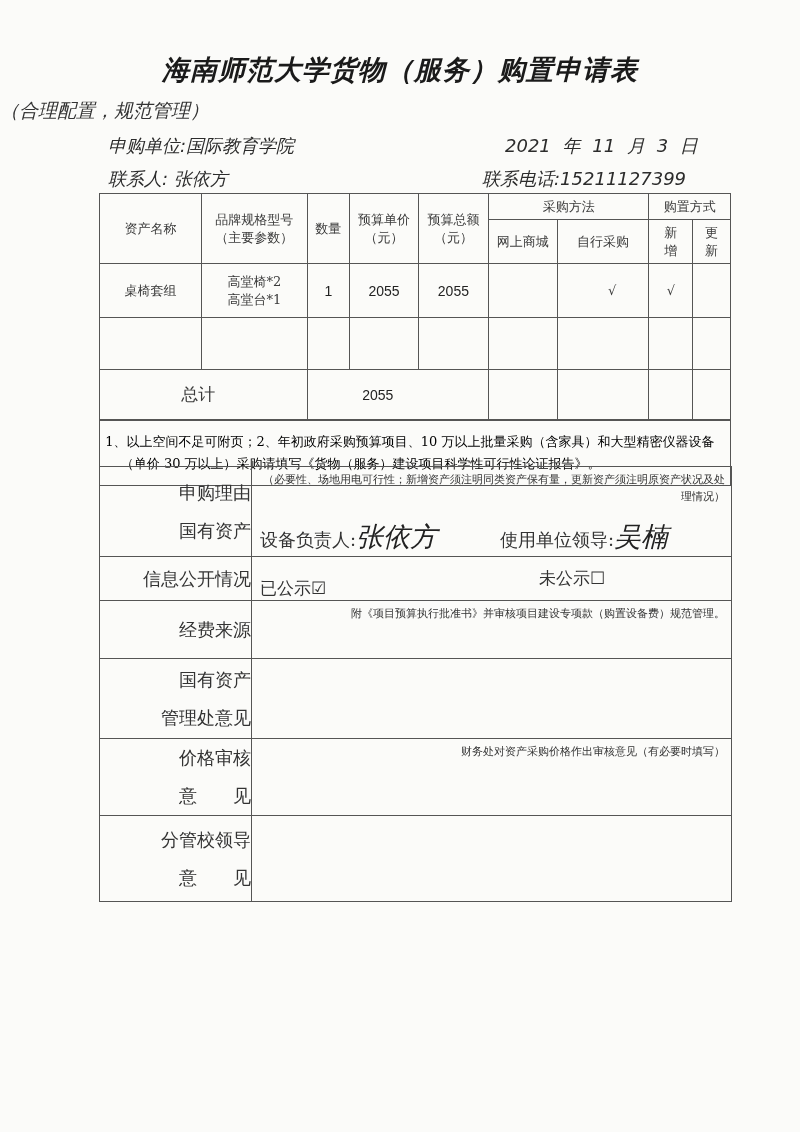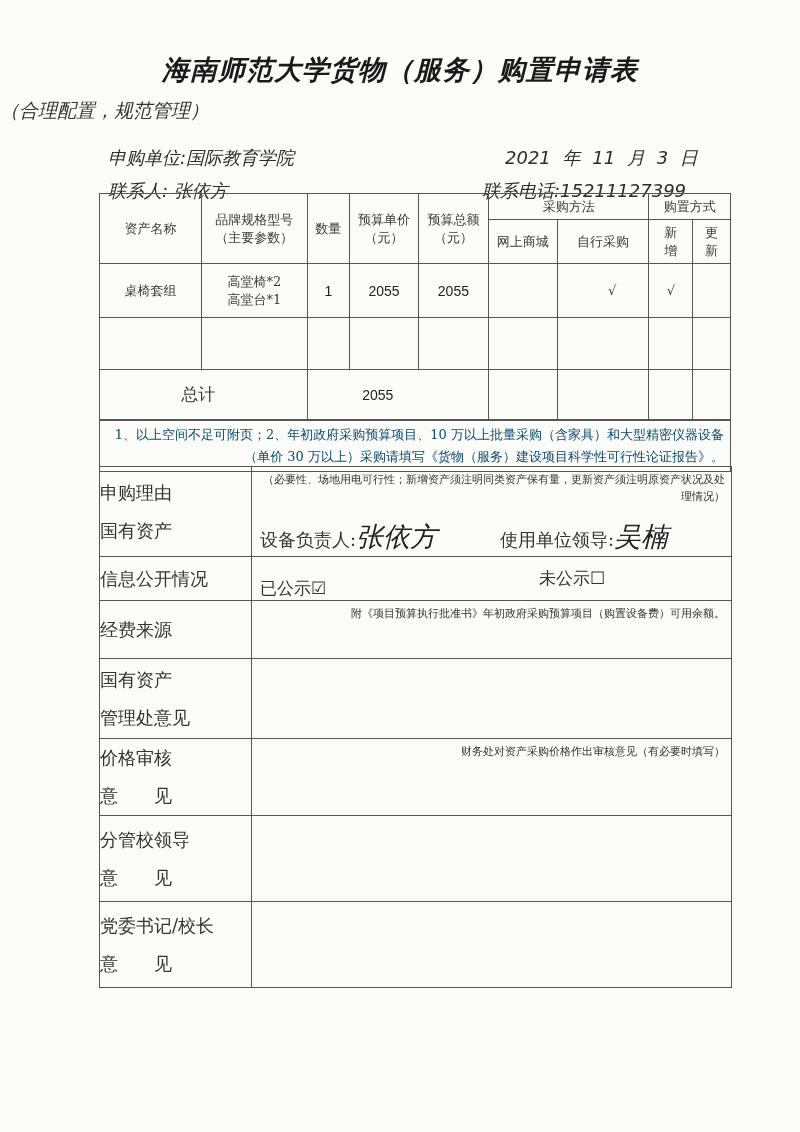--- a/index.html
+++ b/index.html
@@ -6,31 +6,31 @@
   body {
     width:800px; height:1132px; background:#fbfbf9; position:relative; overflow:hidden;
     font-family:"DejaVu Serif", "Liberation Serif", serif; color:#2a2a2a;
   }
   .abs { position:absolute;font-style:italic; }
   .title {
     left:0; width:800px; top:52px; text-align:center;
     font-family:"DejaVu Sans", sans-serif; font-weight:bold; font-size:27px; color:#1a1a1a; letter-spacing:1px;
   }
   .subtitle { left:0; width:800px; top:98px; text-align:left; font-size:19px; color:#333; }
-  .meta { font-size:18px; color:#2c2c2c; font-family:"DejaVu Sans", sans-serif;margin-top:12px; }
+  .meta { font-size:18px; color:#2c2c2c; font-family:"DejaVu Sans", sans-serif; }
   table { border-collapse:collapse; }
   .grid { position:absolute; left:99px; top:193px; width:632px; table-layout:fixed; }
   .grid td { border:1px solid #555; text-align:center; vertical-align:middle; padding:0; font-size:13px; color:#3a3a3a; }
   .grid td.num { font-family:"Liberation Sans", sans-serif; font-size:14px; color:#222; }
   .big { font-size:17px !important; }
   .lower { position:absolute; left:99px; top:466px; width:632px; table-layout:fixed; }
   .lower td { border:1px solid #555; vertical-align:middle; padding:0; }
-  .lbl { text-align:left; font-size:18px; color:#333; line-height:38px; }
+  .lbl { text-align:right; font-size:18px; color:#333; line-height:38px; }
   .note { font-size:11px; color:#333; vertical-align:top !important; padding:4px 6px !important; line-height:18px;text-align:right; }
-  .notice td { border:1px solid #555; font-size:13px; padding:3px 6px; line-height:22px; color:#0c4a6e;text-align:right; }
+  .notice td { border:1px solid #555; font-size:13px; padding:10px 6px; line-height:22px; color:#000000; }
   .sig { font-family:"DejaVu Serif", serif; font-size:27px; font-style:italic; color:#222; }
 </style>
 </head>
 <body>
 
 <div class="abs title">海南师范大学货物（服务）购置申请表</div>
 <div class="abs subtitle">（合理配置，规范管理）</div>
 
 <div class="abs meta" style="left:108px; top:134px;">
   <span>申购单位:</span><span>国际教育学院</span>
@@ -140,32 +140,28 @@
   </tr>
   <tr style="height:44px">
     <td class="lbl">信息公开情况</td>
     <td style="font-size:17px; color:#333; position:relative;">
       <span style="position:absolute; left:8px; top:20px;"><span>已公示</span><span>☑</span></span>
       <span style="position:absolute; left:250px; top:10px;margin-left:37px;"><span>未公示</span><span>☐</span></span>
     </td>
   </tr>
   <tr style="height:58px">
     <td class="lbl">经费来源</td>
-    <td class="note">附《项目预算执行批准书》年初政府采购预算项目（购置设备费）可用余额。</td>
+    <td class="note">附《项目预算执行批准书》并审核项目建设专项款（购置设备费）规范管理。</td>
   </tr>
   <tr style="height:80px">
     <td class="lbl"><span>国有资产</span><br><span>管理处意见</span></td>
     <td class="note"></td>
   </tr>
   <tr style="height:72px">
     <td class="lbl"><span>价格审核</span><br><span>意　　见</span></td>
     <td class="note">财务处对资产采购价格作出审核意见（有必要时填写）</td>
   </tr>
   <tr style="height:86px">
     <td class="lbl"><span>分管校领导</span><br><span>意　　见</span></td>
     <td class="note"></td>
   </tr>
-  <tr style="height:86px">
-    <td class="lbl"><span>党委书记/校长</span><br><span>意　　见</span></td>
-    <td class="note"></td>
-  </tr>
 </tbody>
   </table>
 
 </body></html>

